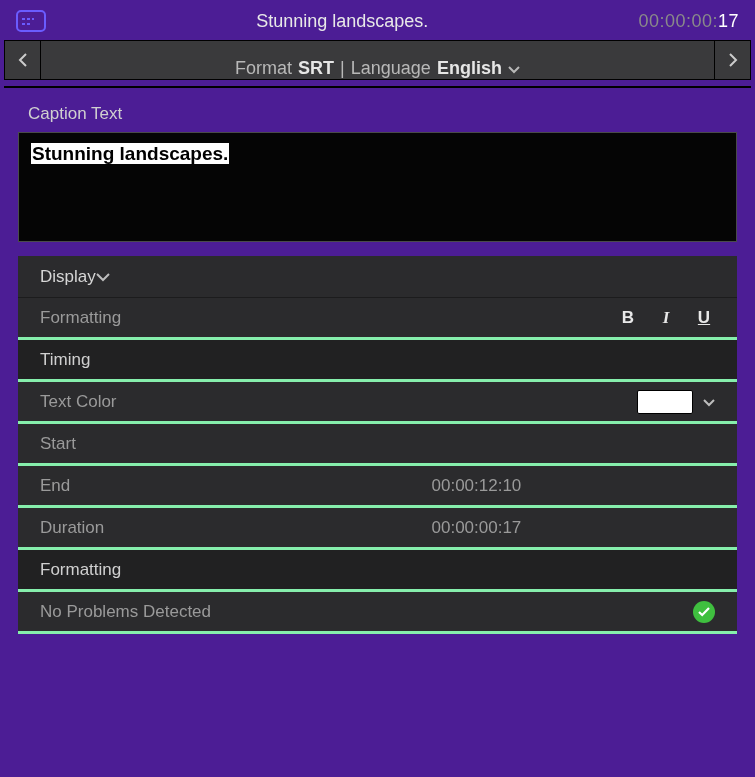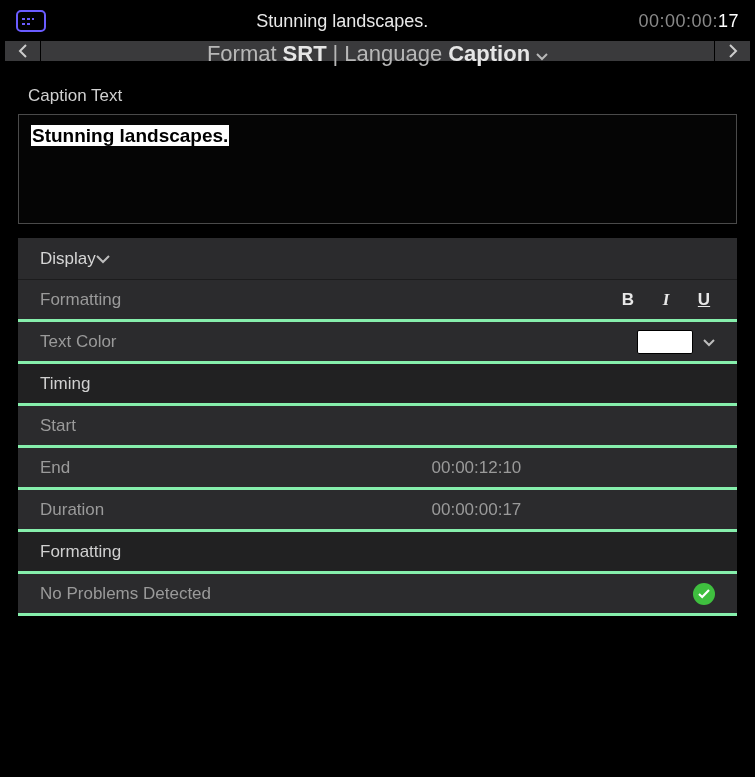--- a/index.html
+++ b/index.html
@@ -1,28 +1,28 @@
 <!DOCTYPE html>
 <html><head>
 <meta charset="utf-8">
 <style>
   * { box-sizing: border-box; margin: 0; padding: 0; font-family: -apple-system, "Helvetica Neue", Arial, sans-serif; }
   body { background: #212122; width: 755px; height: 777px; color: #ccc; }
-  .panel { width: 100%; height: 100%; background: #000000; display:flex; flex-direction:column; }
+  .panel { width: 100%; height: 100%; background: #4c1d95; display:flex; flex-direction:column; }
 
   .header { display:flex; align-items:center; padding: 10px 16px 8px 16px; }
   .header .title { flex:1; text-align:center; color:#e8e8e8; font-size:18px; }
   .header .tc { color:#8a8a8a; font-size:18px; letter-spacing:0.5px; }
   .header .tc .frames { color:#fff; }
   .caption-icon svg { display:block; }
 
   .navbar { display:flex; align-items:stretch; margin: 0 4px; border:1px solid #000; background:#3a3a3c; }
   .navbar .arrow { width:36px; display:flex; align-items:center; justify-content:center; border-right:1px solid #000; color:#ccc; font-size:18px; cursor:pointer; }
   .navbar .arrow.right { border-right:none; border-left:1px solid #000; }
-  .navbar .mid { flex:1; display:flex; align-items:flex-start; justify-content:center; gap:6px; height:20px; color:#b8b8b8; font-size:22px; cursor:pointer; }
+  .navbar .mid { flex:1; display:flex; align-items:flex-end; justify-content:center; gap:6px; height:38px; color:#b8b8b8; font-size:18px; cursor:pointer; }
   .navbar .mid b { color:#e6e6e6; font-weight:700; }
   .navbar .chev { color:#b8b8b8; }
   .underline { height:2px; background:#000; margin: 6px 4px 10px 4px; }
 
   .section-label { color:#d0d0d0; font-size:17px; padding: 6px 28px 8px; }
   .caption-box { margin: 0 18px; border:1px solid #4a4a4a; background:#050505; height:110px; padding:10px 12px; color:#fff; font-size:19px; font-weight:600; }
   .caption-box span { background:#fff; color:#000; padding:0 1px; }
 
   .group { margin: 0 18px; }
   .row { display:flex; align-items:center; height:42px; padding: 0 22px; border-bottom:3px solid #86efac; font-size:17px; }
@@ -67,21 +67,21 @@
     <div class="arrow">
       <svg width="10" height="14" viewBox="0 0 10 14">
           <path d="M8 1 L2 7 L8 13" fill="none" stroke="#ccc" stroke-width="2"></path>
         </svg>
     </div>
     <div class="mid">
       <span>Format</span>
       <b>SRT</b>
       <span>|</span>
       <span>Language</span>
-      <b>Caption</b>
+      <b>English</b>
       <span class="chev">
         <svg width="12" height="8" viewBox="0 0 12 8">
             <path d="M1 1 L6 6 L11 1" fill="none" stroke="#b8b8b8" stroke-width="2"></path>
           </svg>
       </span>
     </div>
     <div class="arrow right">
       <svg width="10" height="14" viewBox="0 0 10 14">
           <path d="M2 1 L8 7 L2 13" fill="none" stroke="#ccc" stroke-width="2"></path>
         </svg>
@@ -107,34 +107,34 @@
 
     <div class="row dim">
       <div class="label">Formatting</div>
       <div class="ctrl">
         <span class="fmt-btn">B</span>
         <span class="fmt-btn fmt-i">I</span>
         <span class="fmt-btn fmt-u">U</span>
       </div>
     </div>
 
+    <div class="row dark">
+      <div class="label">Timing</div>
+    </div>
+
     <div class="row dim">
       <div class="label">Text Color</div>
       <div class="ctrl" style="gap:4px;">
         <div class="swatch" title="#ffffff"></div>
         <span class="dd-chev">
           <svg width="12" height="8" viewBox="0 0 12 8">
               <path d="M1 1 L6 6 L11 1" fill="none" stroke="#bdbdbd" stroke-width="2"></path>
             </svg>
         </span>
       </div>
-    </div>
-
-    <div class="row dark">
-      <div class="label">Timing</div>
     </div>
 
     <div class="row dim">
       <div class="label">Start</div>
     </div>
     <div class="row dim">
       <div class="label">End</div>
       <div class="value">00:00:12:10</div>
     </div>
     <div class="row dim">

